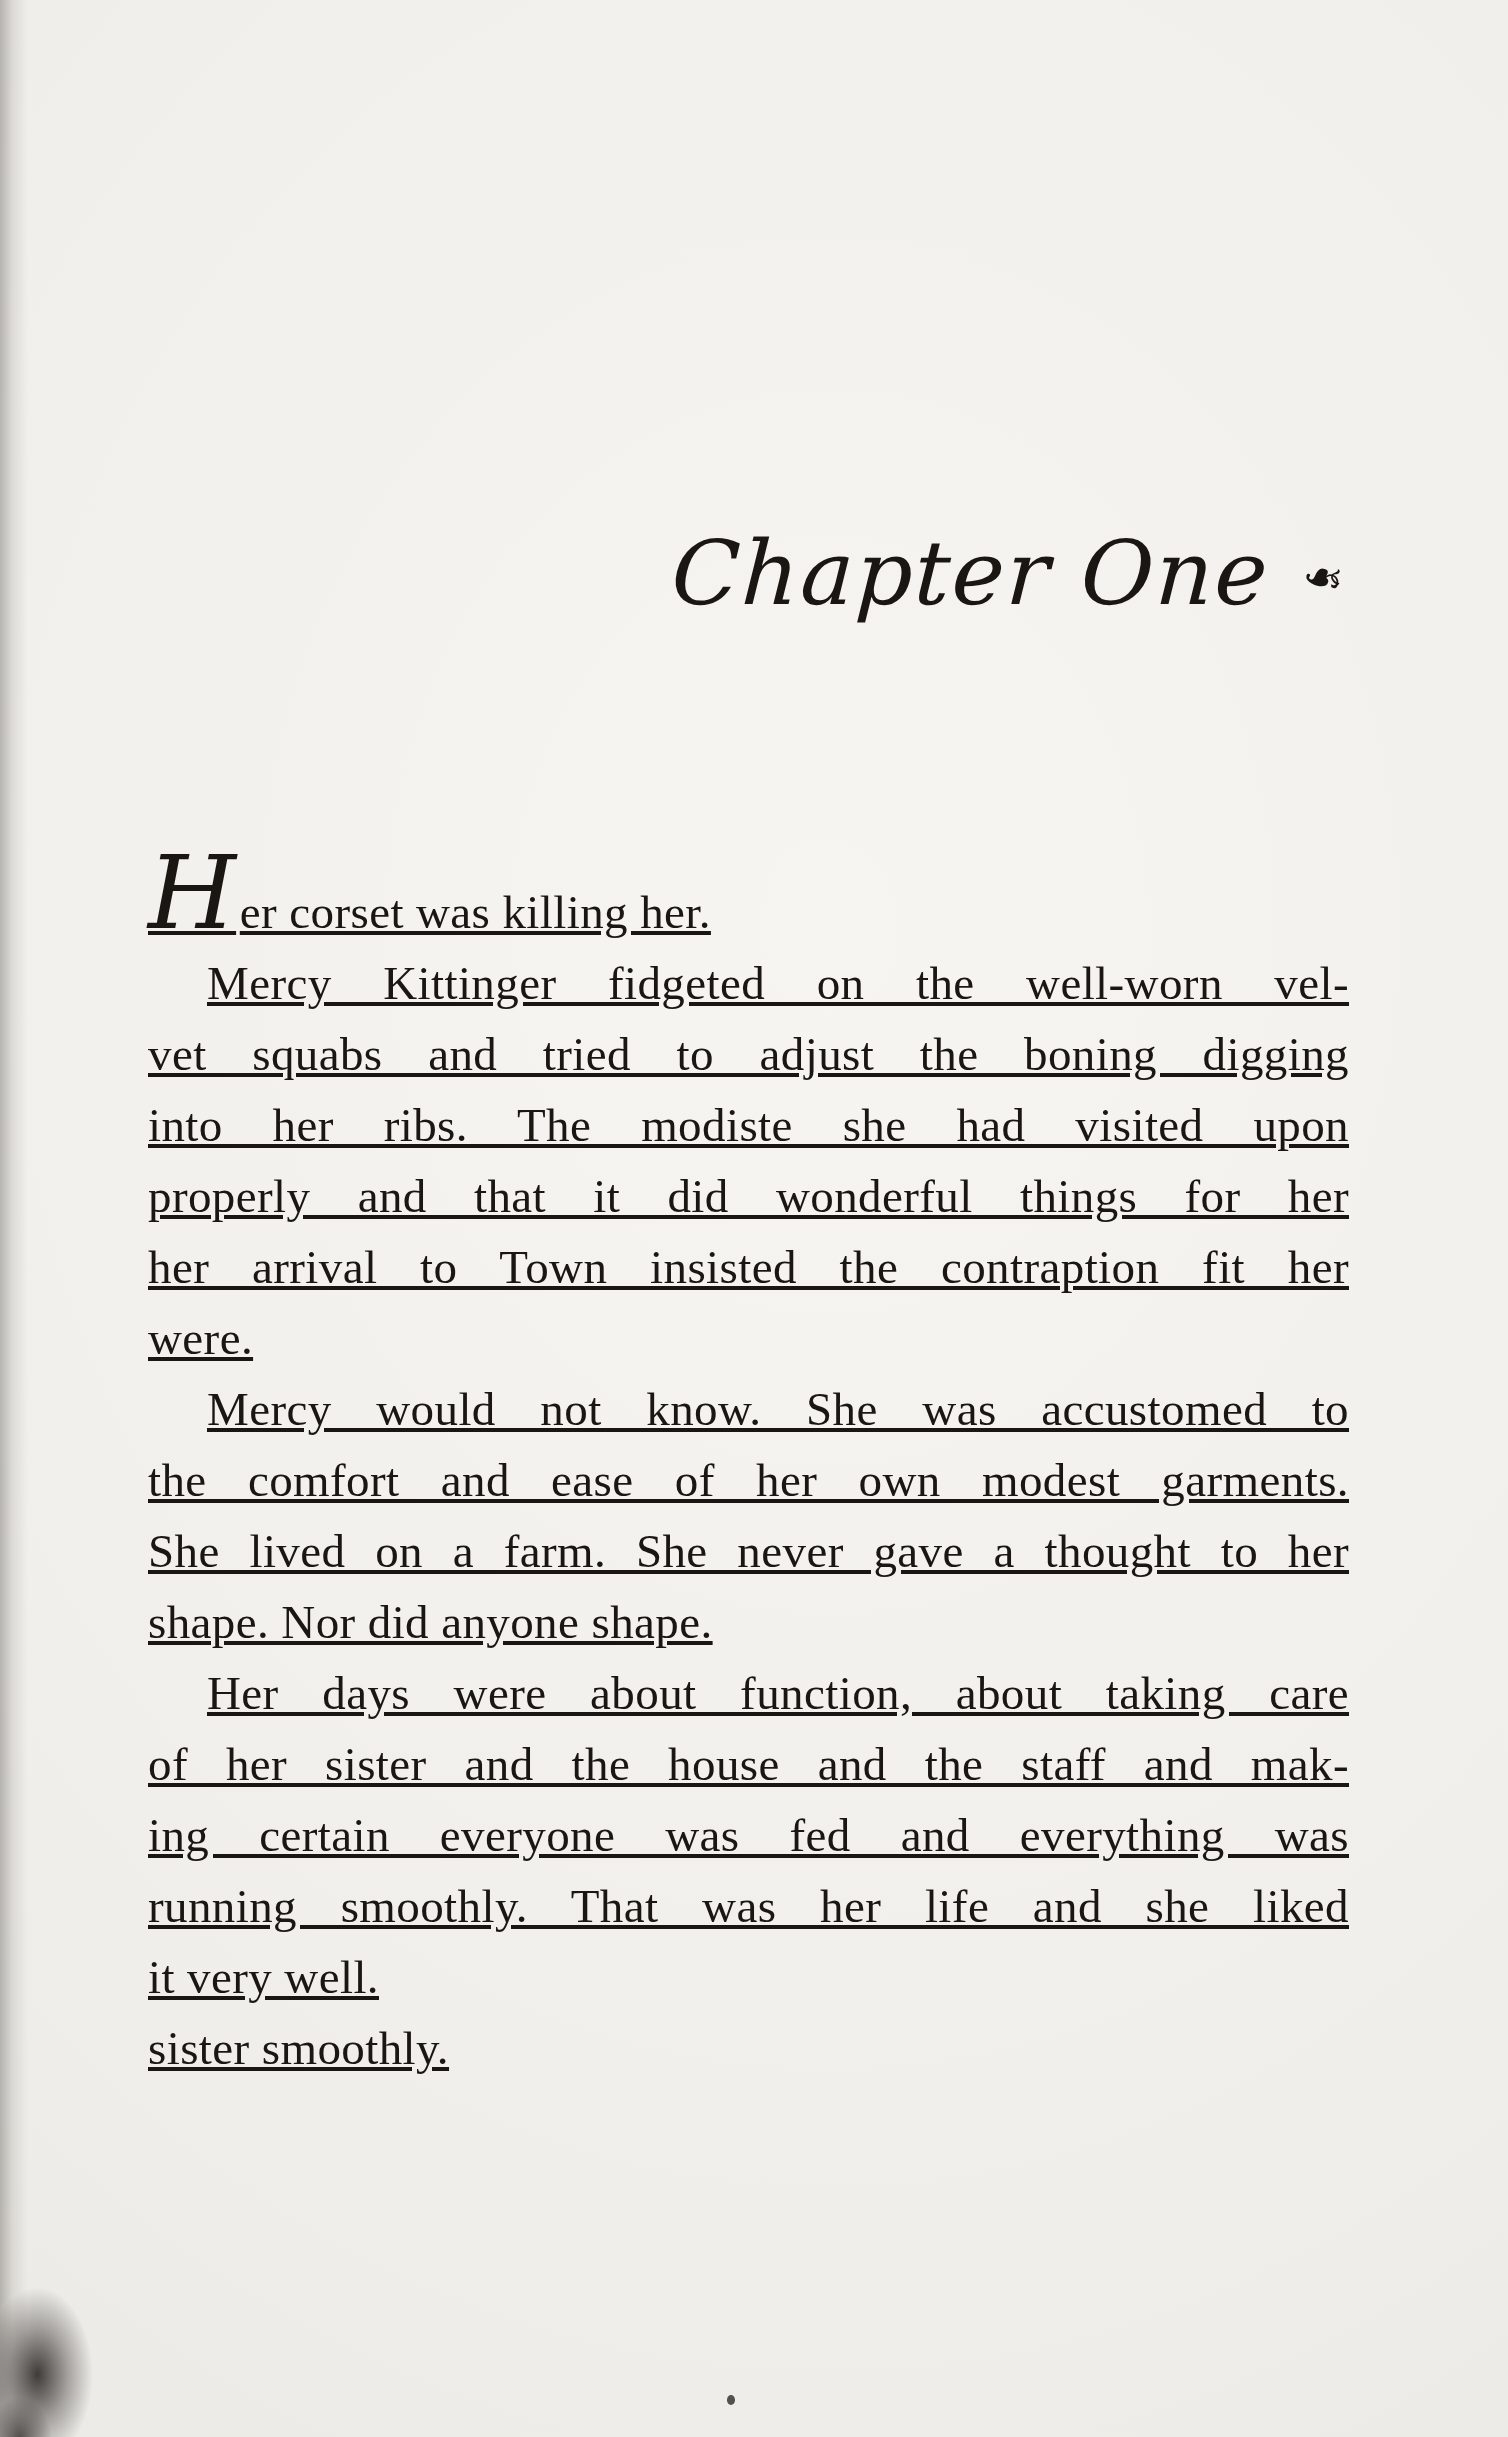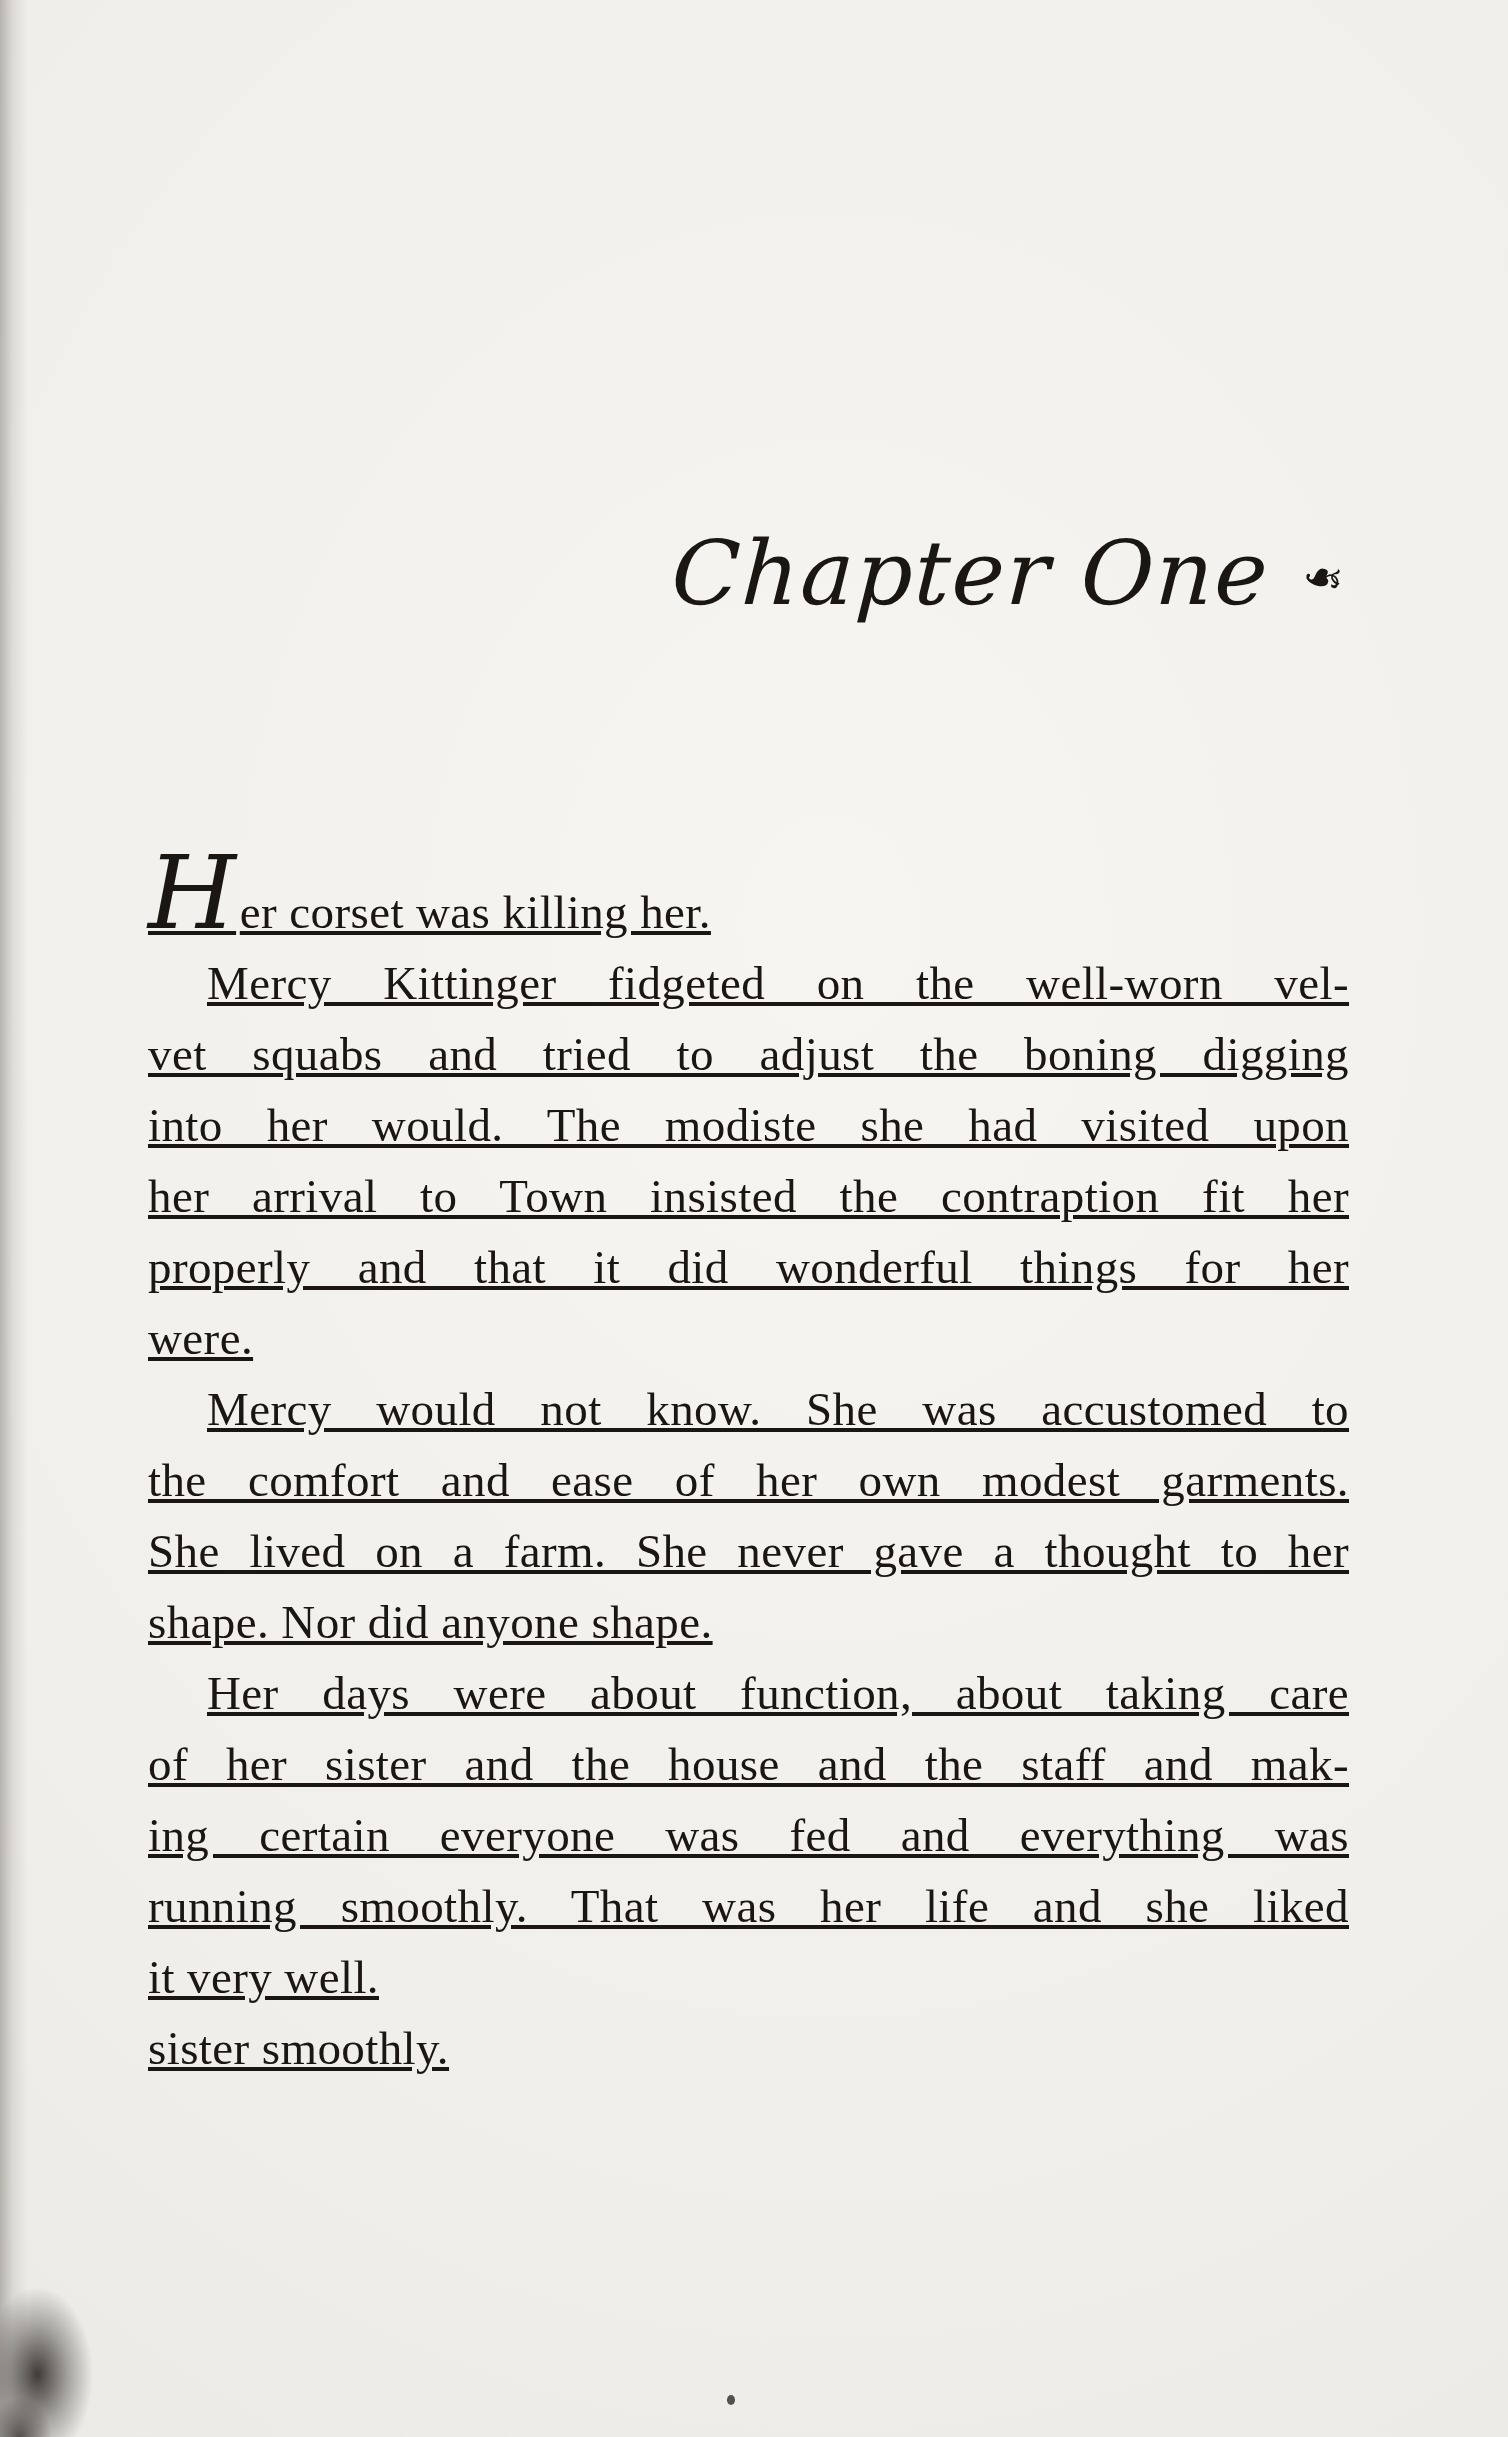--- a/index.html
+++ b/index.html
@@ -112,23 +112,23 @@
       <span class="ornament">❧</span>
     </div>
 
     <div class="bodytext">
         <div class="paragraph">
           <div class="line last"><span class="dropcap">H</span><span>er corset was killing her.</span></div>
         </div>
         <div class="paragraph">
           <div class="line indent">Mercy Kittinger fidgeted on the well-worn vel-</div>
           <div class="line">vet squabs and tried to adjust the boning digging</div>
-          <div class="line">into her would. The modiste she had visited upon</div>
+          <div class="line">into her ribs. The modiste she had visited upon</div>
+          <div class="line">properly and that it did wonderful things for her</div>
           <div class="line">her arrival to Town insisted the contraption fit her</div>
-          <div class="line">properly and that it did wonderful things for her</div>
           <div class="line last">were.</div>
         </div>
         <div class="paragraph">
           <div class="line indent">Mercy would not know. She was accustomed to</div>
           <div class="line">the comfort and ease of her own modest garments.</div>
           <div class="line">She lived on a farm. She never gave a thought to her</div>
           <div class="line last">shape. Nor did anyone shape.</div>
         </div>
         <div class="paragraph">
           <div class="line indent">Her days were about function, about taking care</div>

